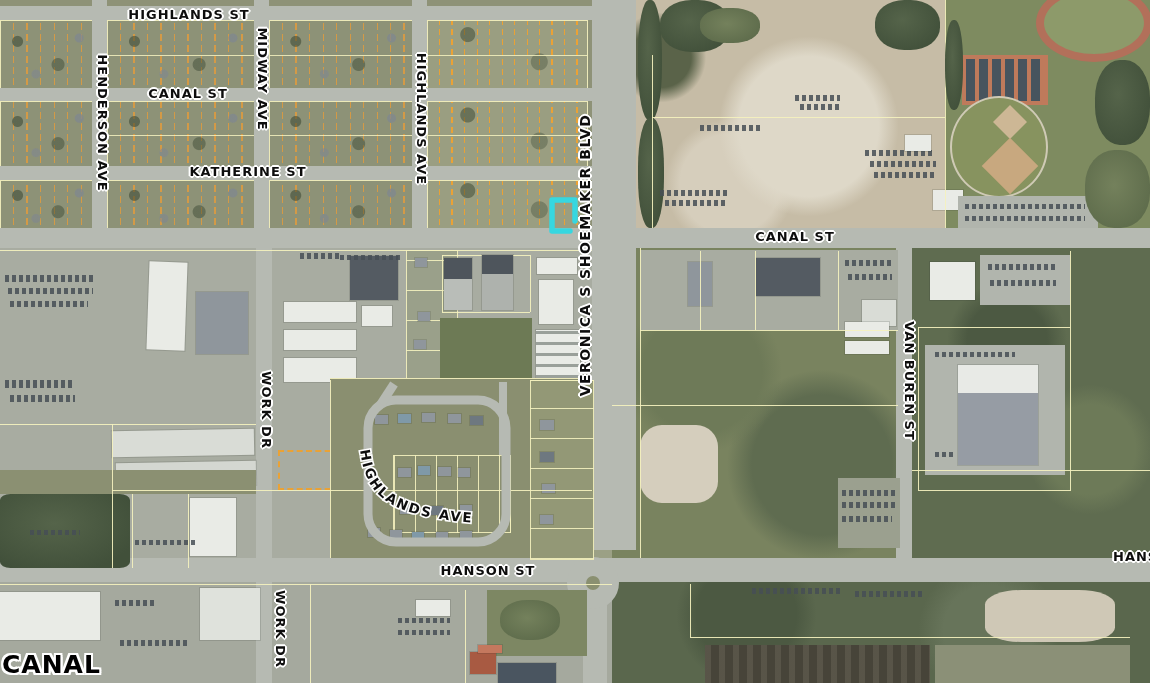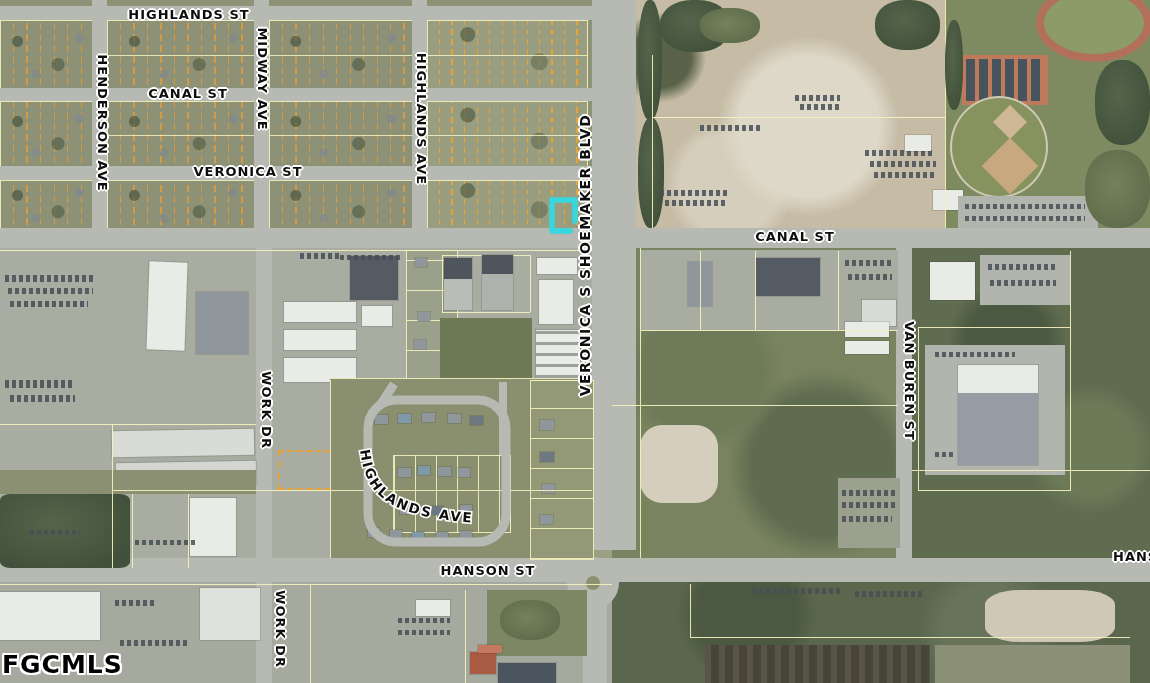--- a/index.html
+++ b/index.html
@@ -276,24 +276,24 @@
     <text font-size="13.5" font-weight="bold" letter-spacing="2" fill="#0d0d0d" stroke="#ffffff" stroke-width="3.2" style="paint-order:stroke" font-family="DejaVu Sans, Liberation Sans, sans-serif">
       <textPath href="#hlcurve">HIGHLANDS AVE</textPath>
     </text>
     <path d="M 575,221 L 575,200 L 552,200 L 552,231 L 570,231" fill="none" stroke="#36d7e0" stroke-width="5.5" stroke-linecap="round" stroke-linejoin="round" style="pointer-events:stroke"></path>
   </svg>
 
   <div class="lbl" style="left:189px;top:14px;">HIGHLANDS ST</div>
   <div class="lbl v90" style="left:102px;top:123px;">HENDERSON AVE</div>
   <div class="lbl" style="left:188px;top:93px;">CANAL ST</div>
   <div class="lbl v90" style="left:262px;top:79px;">MIDWAY AVE</div>
-  <div class="lbl" style="left:248px;top:171px;">VERONICA ST</div>
+  <div class="lbl" style="left:248px;top:171px;">KATHERINE ST</div>
   <div class="lbl v90" style="left:421px;top:119px;">HIGHLANDS AVE</div>
   <div class="lbl vm90" style="left:585px;top:255px;">VERONICA S SHOEMAKER BLVD</div>
   <div class="lbl" style="left:778px;top:236px;padding-left:34px;">CANAL ST</div>
   <div class="lbl v90" style="left:909px;top:381px;">VAN BUREN ST</div>
   <div class="lbl v90" style="left:266px;top:410px;">WORK DR</div>
   <div class="lbl v90" style="left:280px;top:629px;">WORK DR</div>
   <div class="lbl" style="left:488px;top:570px;">HANSON ST</div>
   <div class="lbl raw" style="left:1113px;top:549px;">HANSON ST</div>
 
-  <div class="wm">FGCMLS</div>
+  <div class="wm">CANAL</div>
 </div>
 
 </body></html>

